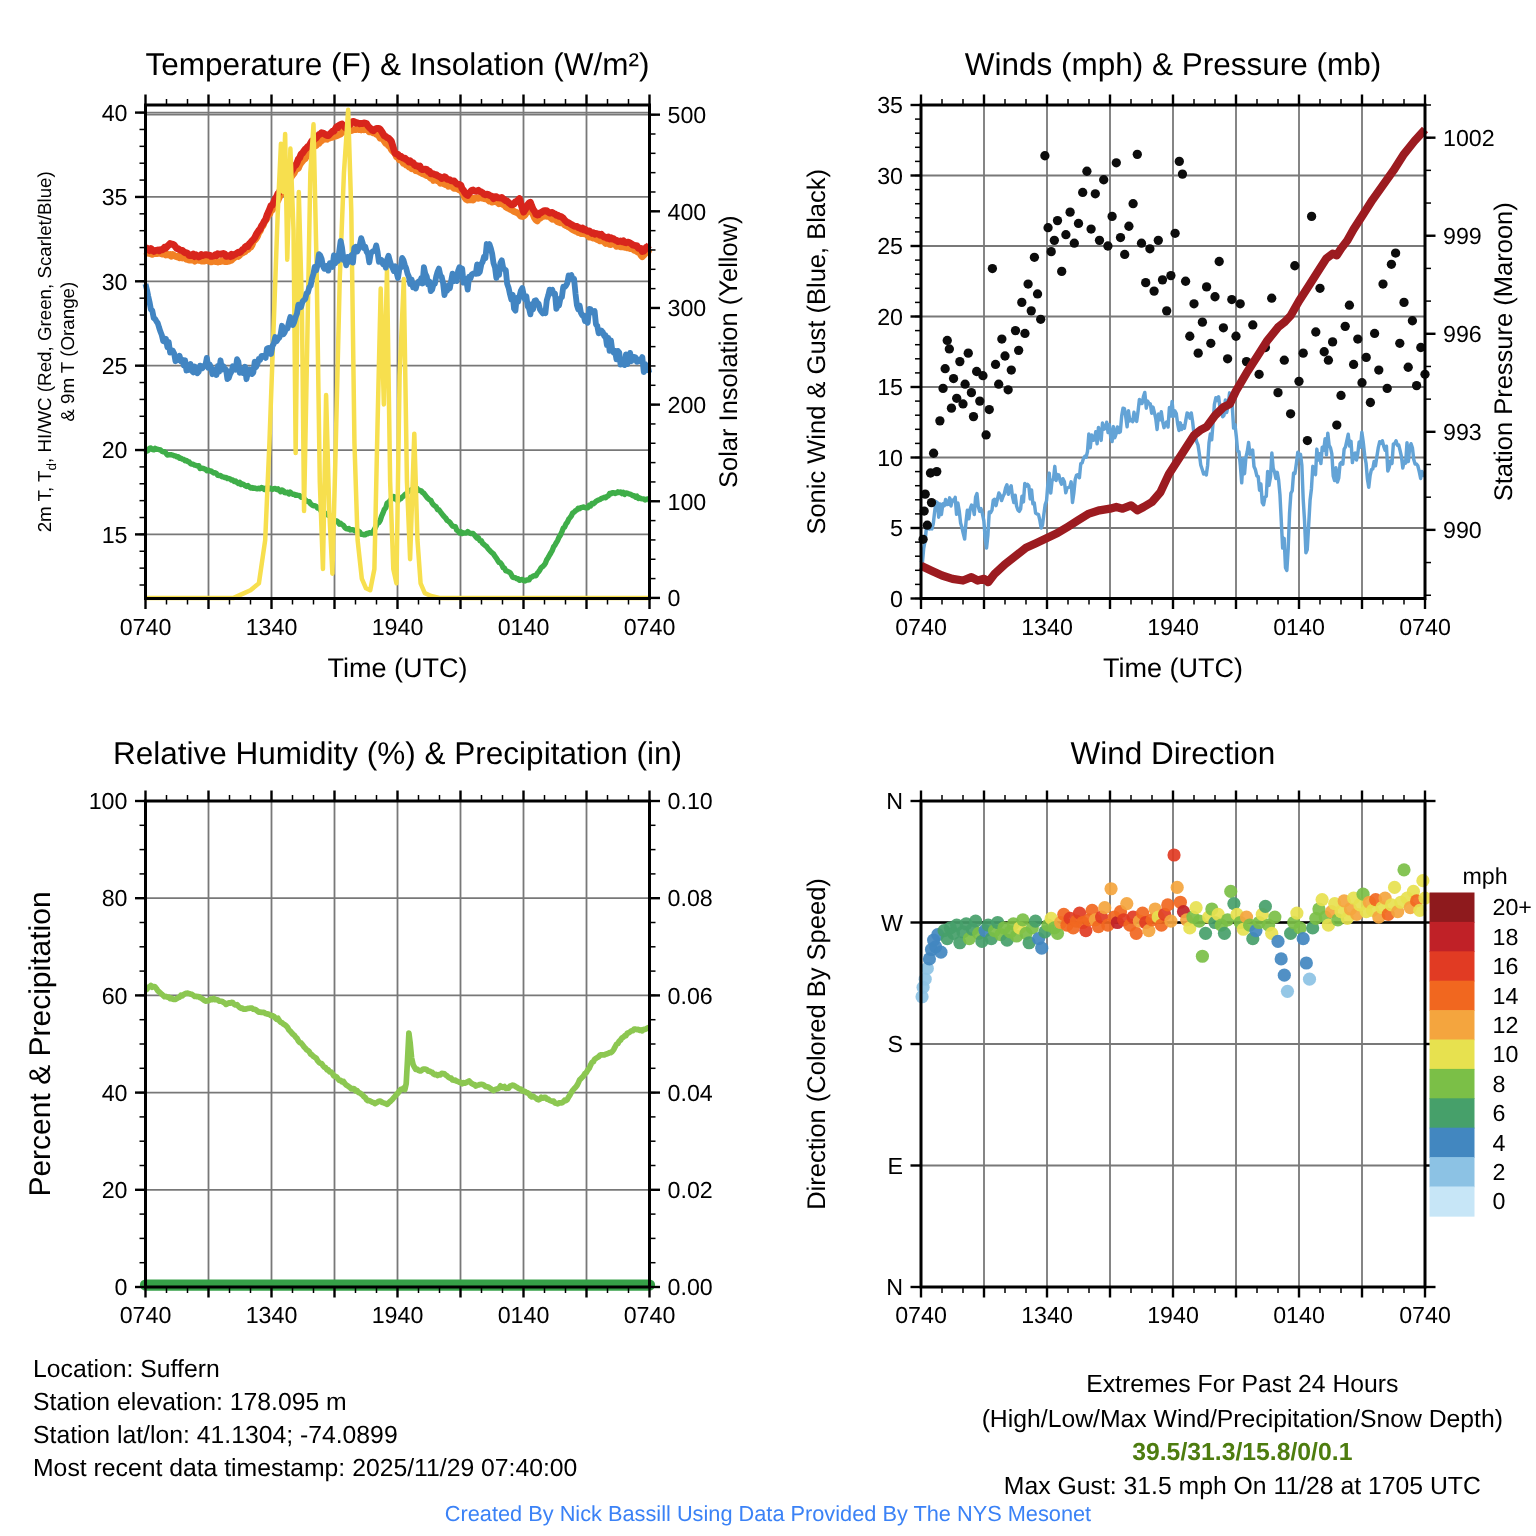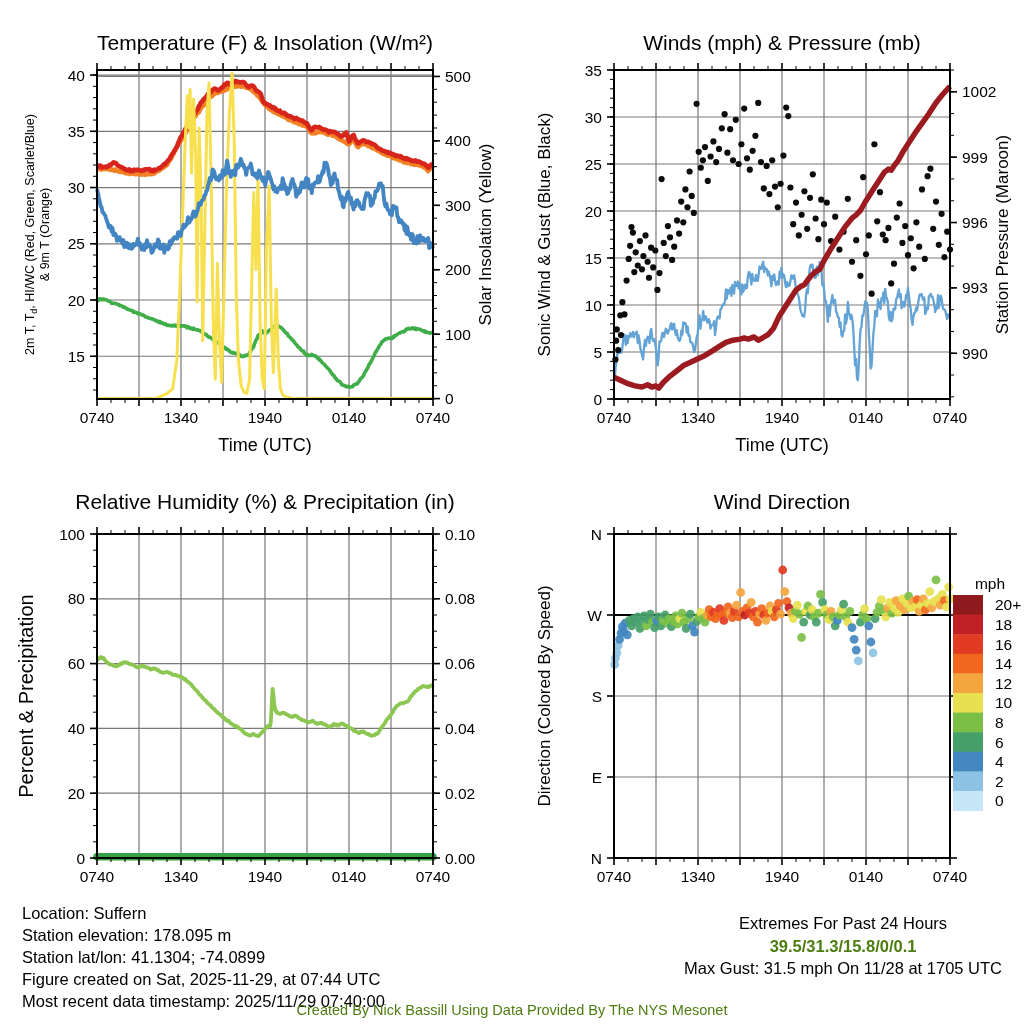--- a/index.html
+++ b/index.html
@@ -2,21 +2,21 @@
 <html><head>
 <meta charset="utf-8">
 <style>
   html,body{margin:0;padding:0;background:#fff;}
   .page{position:relative;width:1024px;height:1024px;background:#fff;overflow:hidden;
         font-family:"Liberation Sans",sans-serif;color:#000;}
   #chart{position:absolute;left:0;top:0;}
   .footer-left{position:absolute;left:22px;top:902px;font-size:16.5px;line-height:22px;}
   .footer-right{position:absolute;right:22px;top:912px;font-size:16.5px;line-height:22.5px;text-align:center;}
   .footer-right .extreme-vals{color:#4d7c0f;font-weight:bold;}
-  .credit{position:absolute;left:0;top:1002px;width:100%;text-align:center;font-size:14.5px;color:#4d7c0f;}
+  .credit{position:absolute;left:0;top:1002px;width:100%;text-align:center;font-size:14.5px;color:#3b82f6;}
 </style>
 </head>
 <body>
 
 <div class="page">
   <svg id="chart" width="1024" height="1024">
       <g>
         <line x1="139" y1="70" x2="139" y2="399" stroke="#787878" stroke-width="1.2"></line>
         <line x1="181" y1="70" x2="181" y2="399" stroke="#787878" stroke-width="1.2"></line>
         <line x1="223" y1="70" x2="223" y2="399" stroke="#787878" stroke-width="1.2"></line>
@@ -877,24 +877,24 @@
         <text x="995" y="786.6999999999999" font-size="15.5" font-family="&quot;Liberation Sans&quot;, sans-serif" fill="#000" text-anchor="start">2</text>
         <rect x="953" y="791" width="30" height="20.1" fill="#c7e6f7"></rect>
         <text x="995" y="806.3" font-size="15.5" font-family="&quot;Liberation Sans&quot;, sans-serif" fill="#000" text-anchor="start">0</text>
       </g>
     </svg>
 
   <div class="footer-left">
     <div>Location: Suffern</div>
     <div>Station elevation: 178.095 m</div>
     <div>Station lat/lon: 41.1304; -74.0899</div>
-    <div>Figure created on Sat, 2025-11-29, at 07:44 UTC</div>
     <div>Most recent data timestamp: 2025/11/29 07:40:00</div>
   </div>
 
   <div class="footer-right">
     <div>Extremes For Past 24 Hours</div>
+    <div>(High/Low/Max Wind/Precipitation/Snow Depth)</div>
     <div class="extreme-vals">39.5/31.3/15.8/0/0.1</div>
     <div>Max Gust: 31.5 mph On 11/28 at 1705 UTC</div>
   </div>
 
   <div class="credit">Created By Nick Bassill Using Data Provided By The NYS Mesonet</div>
 </div>
 
 </body></html>

